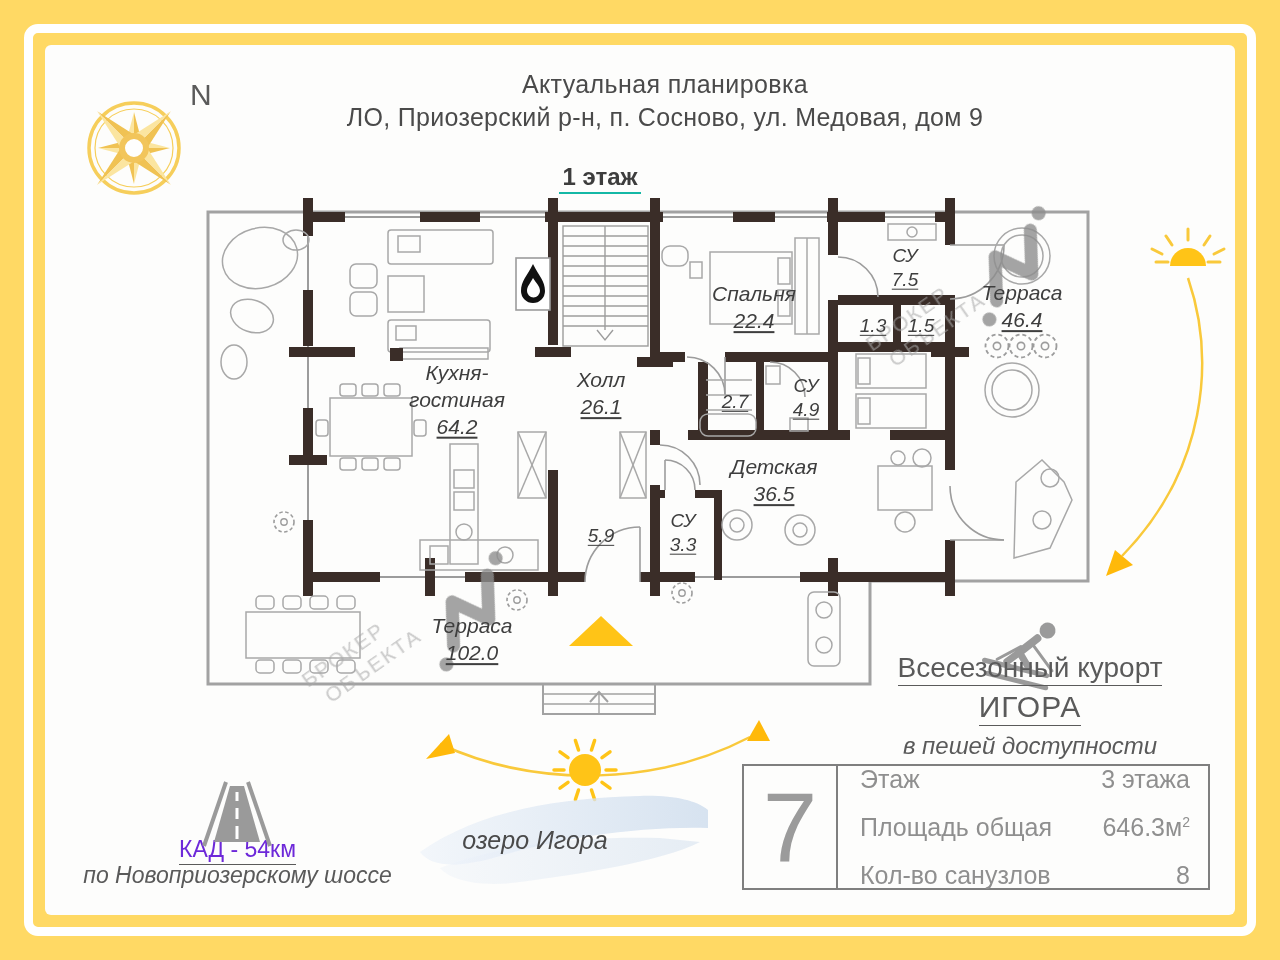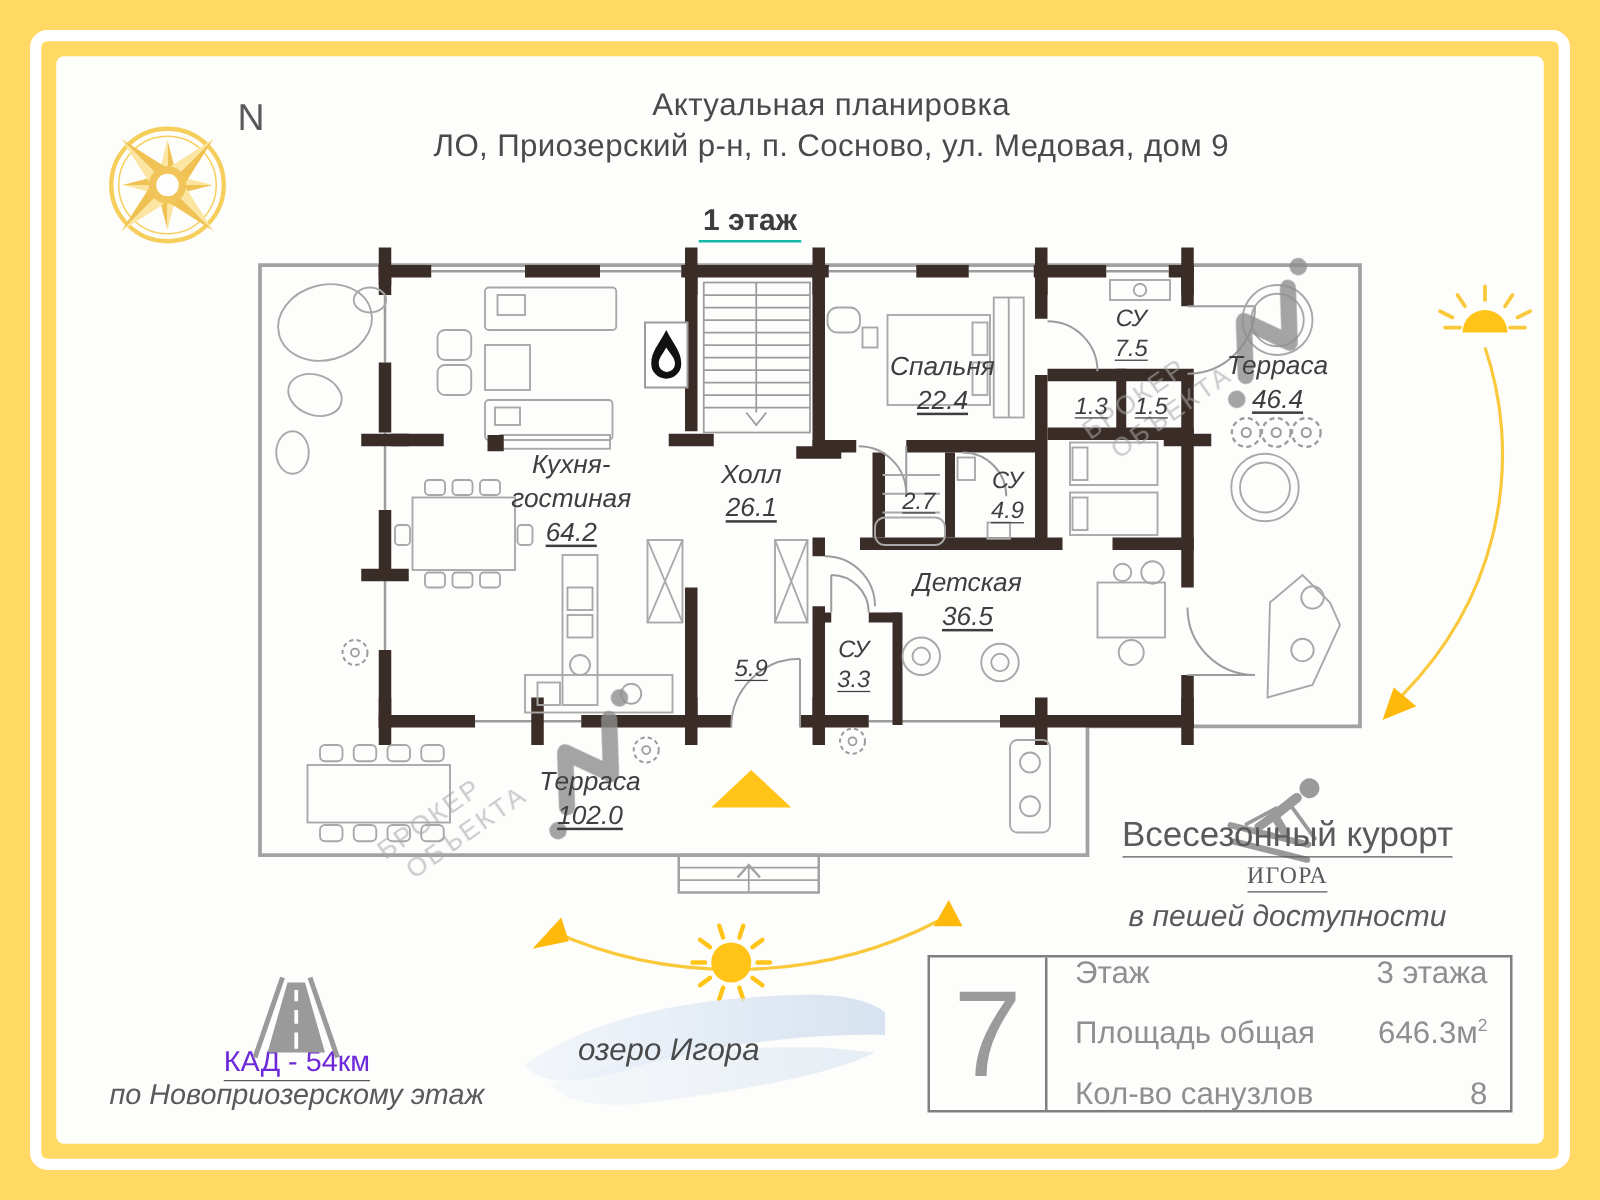--- a/index.html
+++ b/index.html
@@ -16,21 +16,21 @@
   .room-label{position:absolute;transform:translate(-50%,-50%);text-align:center;font-style:italic;color:#3e3e3e;font-size:21px;line-height:1.28;white-space:nowrap;z-index:5;}
   .room-label.small{font-size:19px;}
   .room-label .area{text-decoration:underline;text-underline-offset:3px;}
   .road-title{left:150px;top:836px;width:175px;text-align:center;font-size:23px;color:#6d28d9;}
   .road-title span{border-bottom:1.5px solid #5a5a5a;padding-bottom:2px;}
   .road-subtitle{left:40px;top:862px;width:395px;text-align:center;font-size:23px;font-style:italic;color:#5a5a5a;}
   .lake-label{left:435px;top:826px;width:200px;text-align:center;font-size:25px;font-style:italic;color:#4a4a4a;z-index:4;}
   .resort{left:875px;top:652px;width:310px;text-align:center;color:#5a5a5a;z-index:4;}
   .resort .l1{font-size:28px;}
   .resort .l1 span,.resort .l2 span{border-bottom:1.5px solid #5a5a5a;padding-bottom:2px;}
-  .resort .l2{font-size:19px;margin-top:6px;letter-spacing:1px;font-family:Liberation Serif, serif;}
+  .resort .l2{font-size:30px;margin-top:6px;letter-spacing:1px;}
   .resort .l3{font-size:24px;font-style:italic;margin-top:8px;}
   .info-box{left:742px;top:764px;width:464px;height:122px;border:2.5px solid #7f7f7f;display:flex;z-index:4;background:transparent;}
   .info-box .big{width:92px;border-right:2.5px solid #7f7f7f;display:flex;align-items:center;justify-content:center;font-size:98px;color:#9b9b9b;}
   .info-box .rows{flex:1;display:flex;flex-direction:column;justify-content:center;padding:0 18px 0 22px;gap:19px;}
   .info-box .row{display:flex;justify-content:space-between;font-size:25px;color:#8f8f8f;}
   .info-box sup{font-size:14px;}
   svg text{font-family:"Liberation Sans",sans-serif;}
 </style>
 </head>
 <body>
@@ -433,21 +433,21 @@
   <div class="room-label small" style="left:683px;top:533px">
     <div>СУ</div>
       <div class="area">3.3</div>
   </div>
   <div class="room-label" style="left:472px;top:640px">
     <div>Терраса</div>
       <div class="area">102.0</div>
   </div>
 
   <div class="abs road-title"><span>КАД - 54км</span></div>
-  <div class="abs road-subtitle">по Новоприозерскому этаж</div>
+  <div class="abs road-subtitle">по Новоприозерскому шоссе</div>
   <div class="abs lake-label">озеро Игора</div>
 
   <div class="abs resort">
     <div class="l1"><span>Всесезонный курорт</span></div>
     <div class="l2"><span>ИГОРА</span></div>
     <div class="l3">в пешей доступности</div>
   </div>
 
   <div class="abs info-box">
     <div class="big">7</div>

